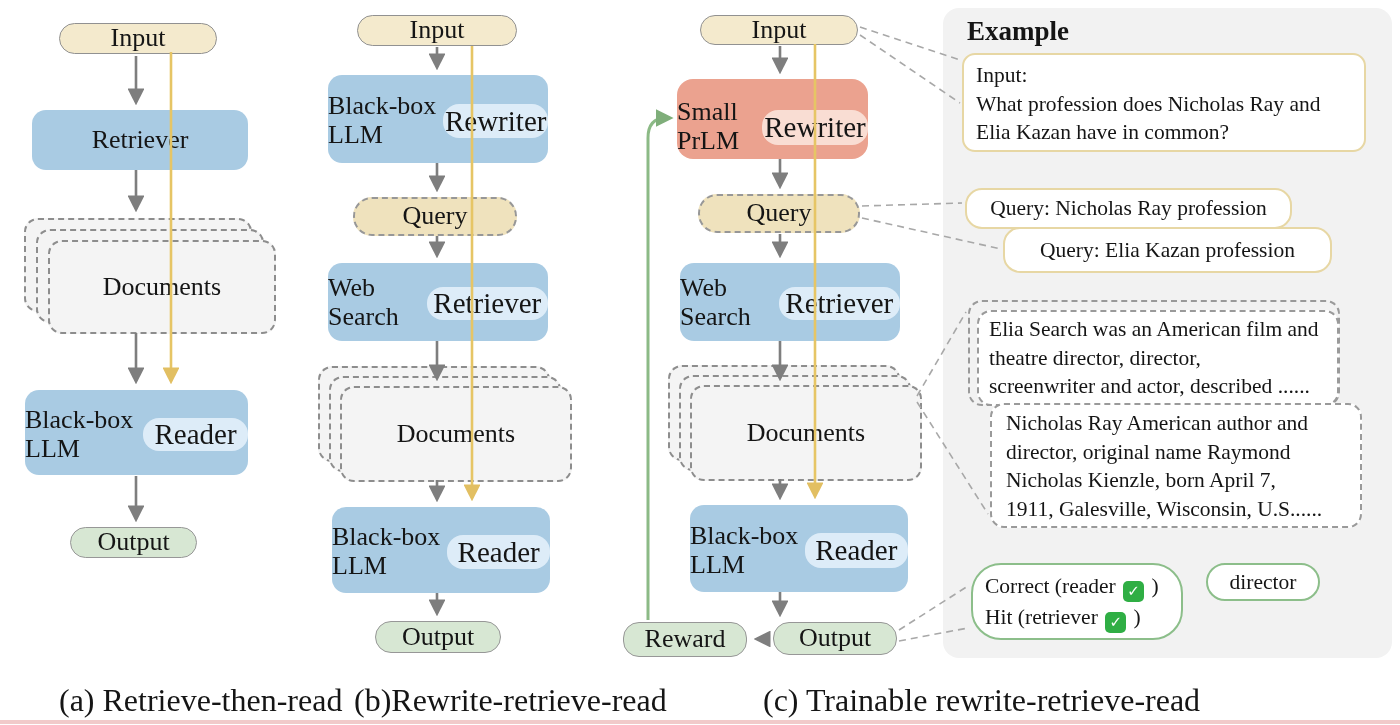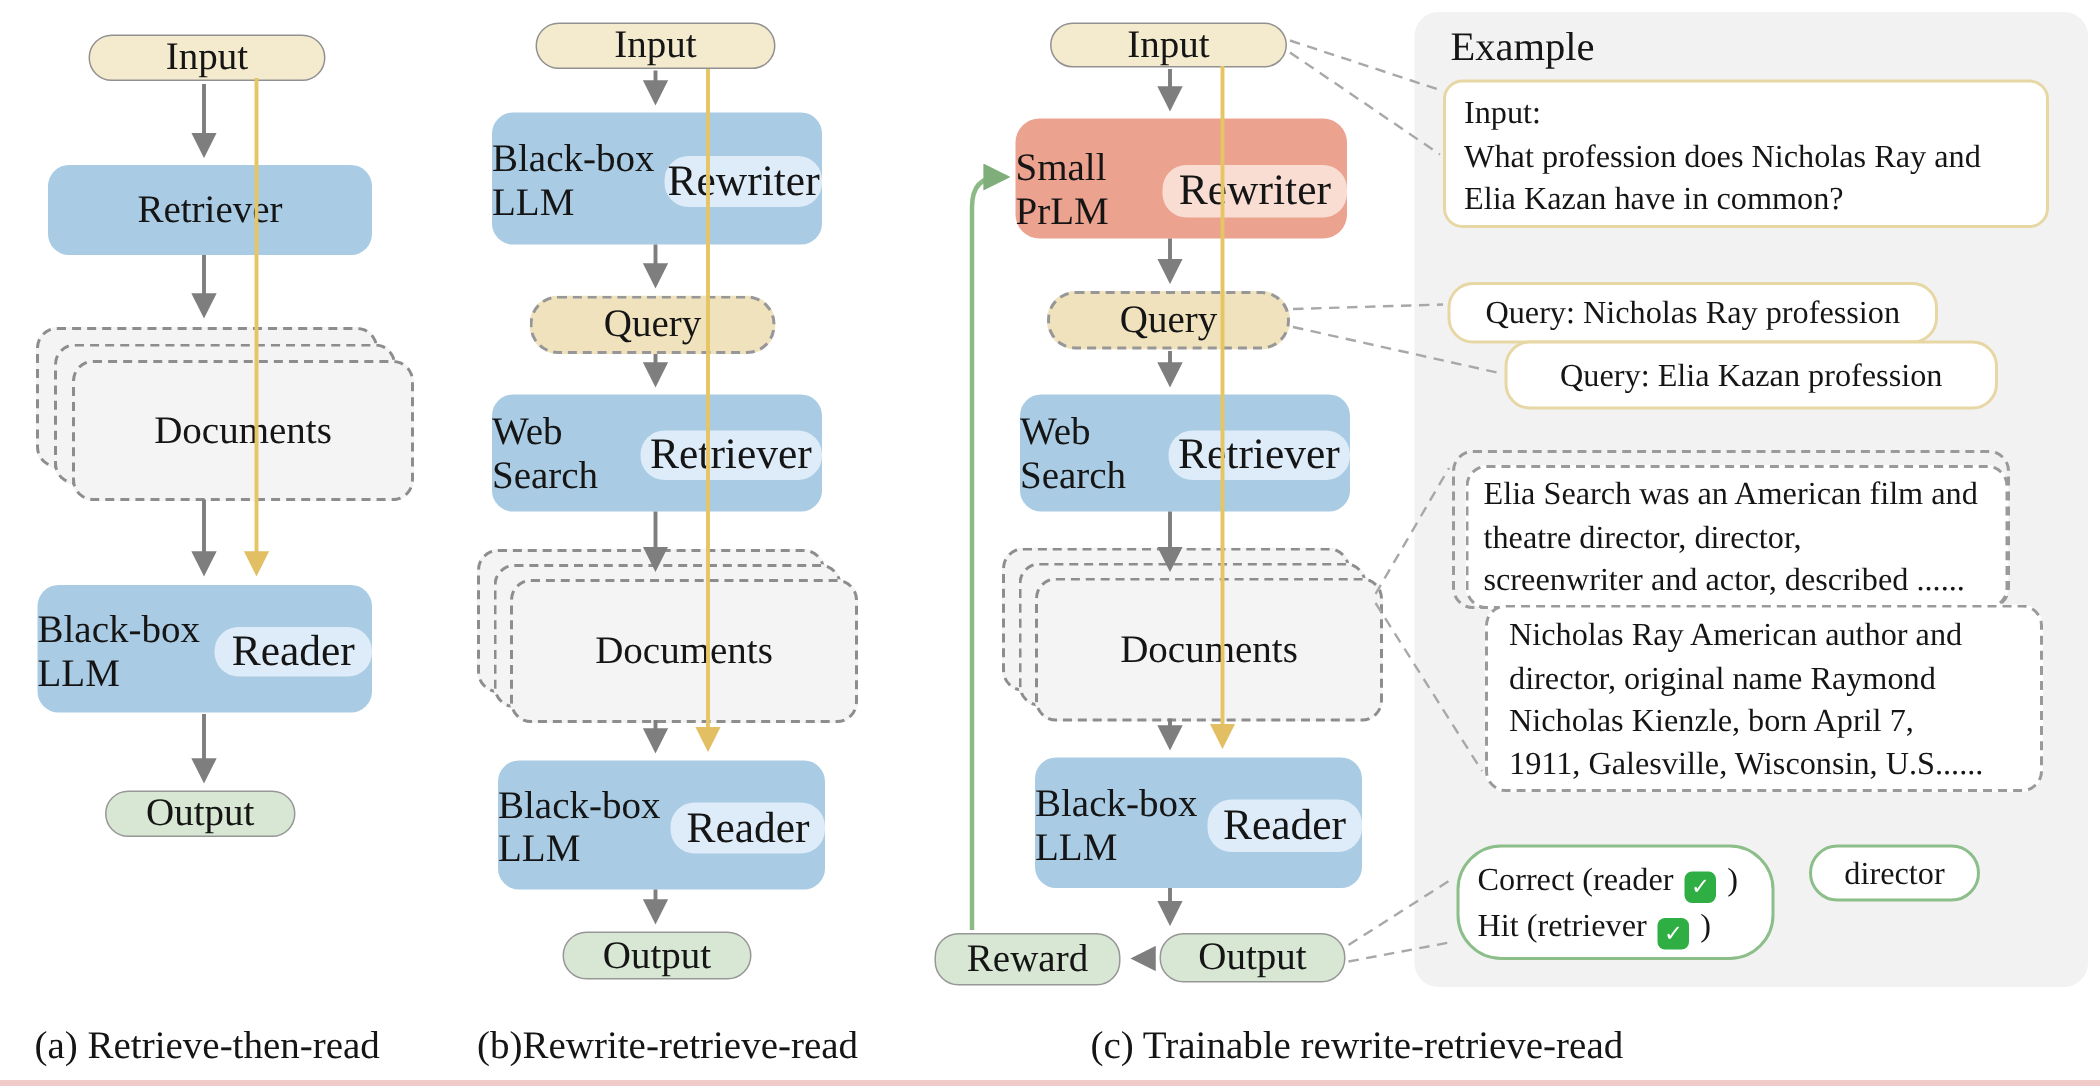--- a/index.html
+++ b/index.html
@@ -14,41 +14,41 @@
   .greenpill{background:#d7e7d3;border:1.5px solid #979797;}
   .blue{background:#a9cbe3;border-radius:14px;}
   .red{background:#eba28f;border-radius:16px;}
   .innerblue{background:#ddecf8;border-radius:16px;}
   .innerpink{background:#f9ddd3;border-radius:16px;}
   .query{background:#efe2bd;border:2px dashed #979797;border-radius:19px;}
   .bigbox{display:flex;flex-direction:row;align-items:center;justify-content:flex-start;
           padding-top:4px;gap:3px;}
   .bigbox .lbl{height:34px;display:flex;align-items:center;}
   .stackbox .layer{position:absolute;background:#f4f4f4;border:2.2px dashed #8d8d8d;border-radius:14px;}
-  .caption{font-size:26px;white-space:nowrap;}
+  .caption{font-size:32px;white-space:nowrap;margin-left:36px;}
   .panel{background:#f2f2f2;border-radius:16px;}
   .paneltitle{font-size:27px;}
   .exbox{background:#ffffff;border:2px solid #e7d7a4;border-radius:13px;font-size:21.5px;line-height:1.33;}
   .dashbox{background:#ffffff;border:2px dashed #9a9a9a;border-radius:14px;font-size:21.5px;line-height:1.33;}
   .dashframe{border:2px dashed #9a9a9a;border-radius:14px;background:transparent;}
   .greenbox{background:#ffffff;border:2.5px solid #8cbe8a;border-radius:30px;font-size:21.5px;line-height:1.45;}
   .greenoutline{background:#ffffff;border:2px solid #8cbe8a;border-radius:19px;font-size:21.5px;}
   .check{display:inline-block;width:21px;height:21px;background:#2fae44;border-radius:5px;color:#ffffff;
          font-size:15px;line-height:21px;text-align:center;font-family:"DejaVu Sans",sans-serif;
          margin:0 2px;vertical-align:-3px;}
   .bottomrule{background:#f1caca;}
   svg.overlay{position:absolute;left:0;top:0;pointer-events:none;}
 </style>
 </head>
 <body>
 
 <div class="stage">
 
   <div class="abs panel" style="left:943px;top:8px;width:449px;height:650px;">
-    <div class="abs paneltitle" style="left:24px;top:8px;">Example</div>
+    <div class="abs paneltitle" style="left:24px;top:8px;font-weight:bold;">Example</div>
   </div>
 
   <div class="abs exbox" style="left:962px;top:53px;width:404px;height:99px;padding:6px 12px;">
     <div>Input:</div>
     <div>What profession does Nicholas Ray and</div>
     <div>Elia Kazan have in common?</div>
   </div>
 
   <div class="abs exbox center" style="left:965px;top:188px;width:327px;height:41px;border-radius:17px;">
     <span>Query: Nicholas Ray profession</span>
@@ -163,21 +163,21 @@
   </div>
 
   <div class="abs pill greenpill center t26" style="left:375px;top:621px;width:126px;height:32px;">
     <span>Output</span>
   </div>
 
   <div class="abs pill tan center t26" style="left:700px;top:15px;width:158px;height:30px;">
     <span>Input</span>
   </div>
 
-  <div class="abs red bigbox t26" style="left:677px;top:79px;width:221px;height:80px;padding-top:16px;">
+  <div class="abs red bigbox t26" style="left:677px;top:79px;width:191px;height:80px;padding-top:16px;">
     <div class="lbl">
         <span>Small PrLM</span>
       </div>
     <div class="innerpink center t25" style="width:167px;height:35px;">
       <span>Rewriter</span>
     </div>
   </div>
 
   <div class="abs query center t26" style="left:698px;top:194px;width:162px;height:39px;">
     <span>Query</span>

